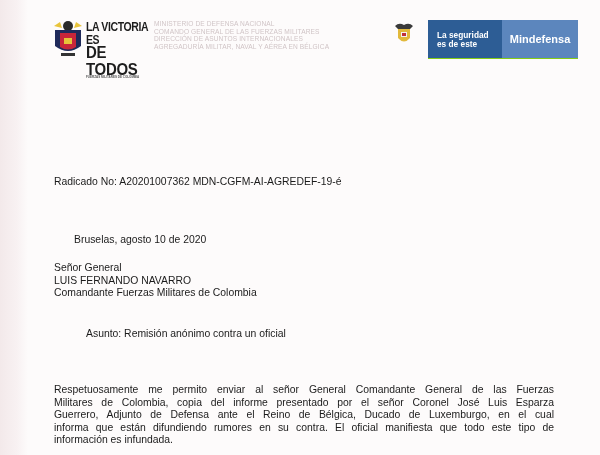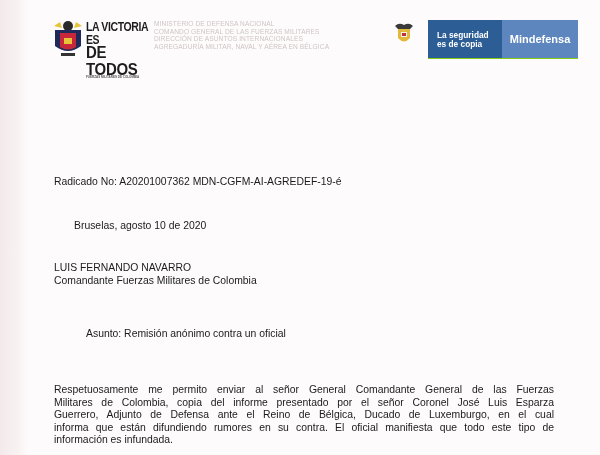--- a/index.html
+++ b/index.html
@@ -42,21 +42,21 @@
       font-size: 8.3px; font-weight: bold; line-height: 8.5px;
       padding: 11px 0 0 9px; box-sizing: border-box;
     }
     .brand-side {
       flex: 1; height: 38px; background: #5c86bd; color: #fff;
       font-size: 11px; font-weight: bold;
       display: flex; align-items: center; justify-content: center;
     }
     .body-text { position: absolute; left: 54px; font-size: 10.4px; line-height: 12.6px; color: #1b1b1b; }
     .radicado { top: 176px; text-align: center; }
-    .fecha { top: 220px; padding-left: 20px; }
+    .fecha { top: 234px; padding-left: 20px; }
     .dest { top: 262px; }
     .asunto { top: 328px; margin-left: 32px; }
     .para {
       top: 384px; width: 500px; text-align: justify;
       text-align-last: left;
     }
     .para .bold-line { font-weight: 400; }
     .para span { display: block; text-align: justify; text-align-last: justify; }
     .para span.last { text-align-last: left; }
   </style>
@@ -88,30 +88,31 @@
   </div>
   <svg class="colombia-shield" viewBox="0 0 22 24">
     <path d="M2 4 Q6 0 11 3 Q16 0 20 4 L17 7 L5 7 Z" fill="#3a3a3a"></path>
     <path d="M5 7 L17 7 L17 16 Q11 23 5 16 Z" fill="#e2b93b"></path>
     <rect x="8" y="10" width="6" height="5" fill="#f2f2f2"></rect>
     <rect x="9" y="11" width="4" height="3" fill="#c0303a"></rect>
   </svg>
   <div class="brand-box">
     <div class="brand-main">
       <div>La seguridad</div>
-      <div>es de copia</div>
+      <div>es de este</div>
     </div>
     <div class="brand-side">Mindefensa</div>
   </div>
 </div>
 
 <div class="body-text radicado">Radicado No: A20201007362 MDN-CGFM-AI-AGREDEF-19-é</div>
 <div class="body-text fecha">Bruselas, agosto 10 de 2020</div>
 
 <div class="body-text dest">
+  <div>Señor General</div>
   <div>LUIS FERNANDO NAVARRO</div>
   <div>Comandante Fuerzas Militares de Colombia</div>
 </div>
 
 <div class="body-text asunto">Asunto: Remisión anónimo contra un oficial</div>
 
 <div class="body-text para">
   <span>Respetuosamente me permito enviar al señor General Comandante General de las Fuerzas</span>
   <span>Militares de Colombia, copia del informe presentado por el señor Coronel José Luis Esparza</span>
   <span>Guerrero, Adjunto de Defensa ante el Reino de Bélgica, Ducado de Luxemburgo, en el cual</span>

